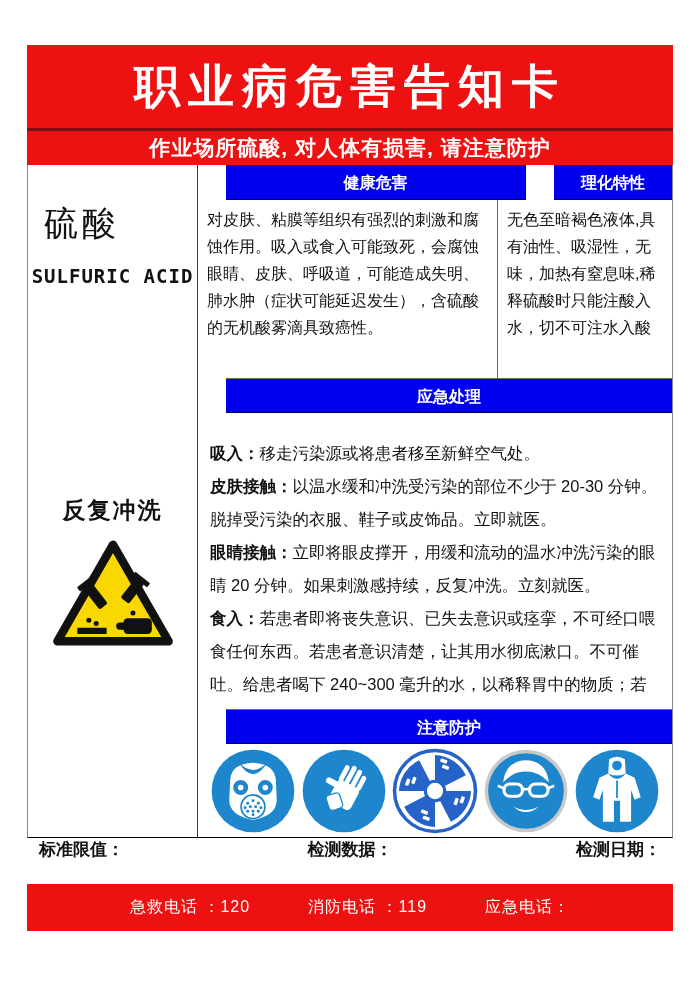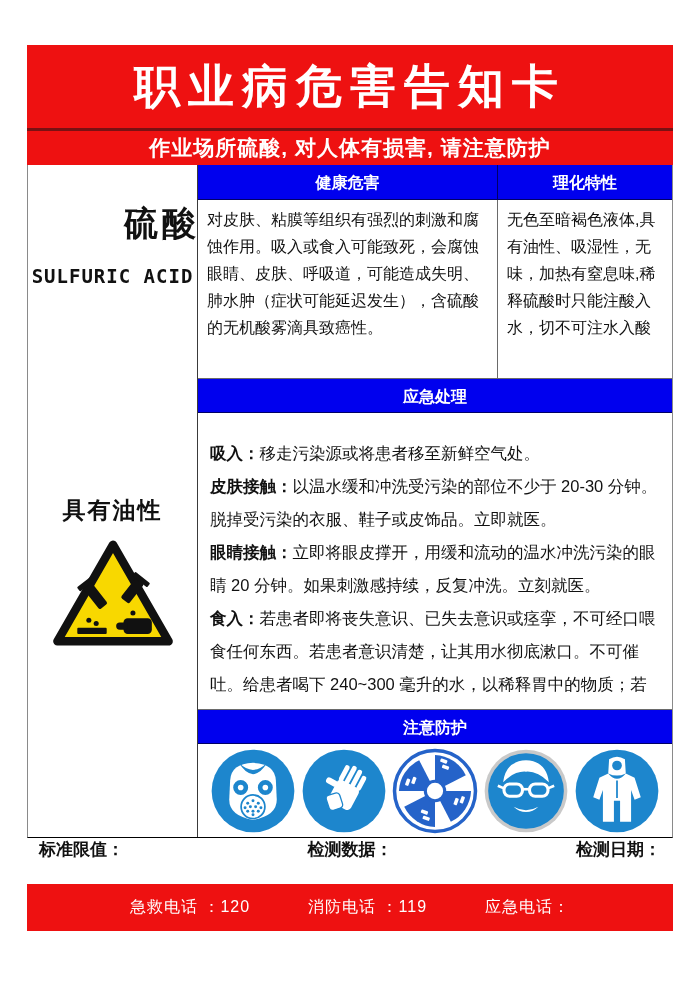--- a/index.html
+++ b/index.html
@@ -26,40 +26,41 @@
   }
   
   .main-table {
     height:673px; display:flex; border:1px solid #8a8a8a; border-top:none;
     border-bottom:1px solid #000; background:#fff;
   }
   .left-col {
     width:170px; border-right:1px solid #3a3a3a; position:relative; flex:none;
   }
   .name-cn {
-    position:absolute; top:36px; left:3px; width:100%; text-align:right;
-    font-size:34px; font-weight:bold; letter-spacing:4px;
+    position:absolute; top:36px; left:16px; width:100%; text-align:left;
+    font-size:34px; font-weight:normal; letter-spacing:4px;
   }
   .name-en {
     position:absolute; top:100px; left:0; width:100%; text-align:center;
     font-family:"DejaVu Sans Mono","Liberation Mono",monospace;
     font-size:19px; font-weight:bold; letter-spacing:1px;
   }
   .warning-text {
     position:absolute; top:330px; left:0; width:100%; text-align:center;
     font-size:23px; font-weight:bold; letter-spacing:2px;
   }
   .warning-triangle {
     position:absolute; top:372px; left:50%; transform:translateX(-50%);
   }
   .right-col { flex:1; display:flex; flex-direction:column; }
   .blue-band {
     background:#0000ee; color:#fff; font-weight:bold; font-size:16px;
     text-align:center; line-height:35px; height:35px; flex:none;
     border-bottom:1px solid #000066;
+    margin-left:28px;
   }
   .hdr-row { display:flex; height:35px; flex:none; }
   .hdr-row .blue-band { height:35px; }
   .hdr-health { width:300px; border-right:1px solid #000066; }
   .hdr-phys { flex:1; }
   .content-row { display:flex; height:178px; flex:none; }
   .cell-health {
     width:300px; border-right:1px solid #6a6a6a;
     padding:6px 9px 0 9px; font-size:16px; line-height:27px; overflow:hidden;
   }
@@ -98,21 +99,21 @@
 
   <div class="title-band">职业病危害告知卡</div>
   <div class="band-divider"></div>
   <div class="subtitle-band">作业场所硫酸, 对人体有损害, 请注意防护</div>
 
   <div class="main-table">
 
     <div class="left-col">
       <div class="name-cn">硫酸</div>
       <div class="name-en">SULFURIC ACID</div>
-      <div class="warning-text">具有油性</div>
+      <div class="warning-text">反复冲洗</div>
       <svg class="warning-triangle" width="126" height="112" viewBox="0 0 120 106">
         <path d="M60 7 L113 99 L7 99 Z" fill="#f8d800" stroke="#111" stroke-width="8" stroke-linejoin="round"></path>
         <g fill="#111">
           <g transform="rotate(-38 45 58)">
             <rect x="40" y="42" width="10" height="26" rx="2"></rect>
             <rect x="36" y="38" width="18" height="5" rx="1"></rect>
           </g>
           <circle cx="37" cy="79" r="2.4"></circle>
           <circle cx="44" cy="82" r="2.4"></circle>
           <rect x="26" y="86" width="28" height="6" rx="1"></rect>

